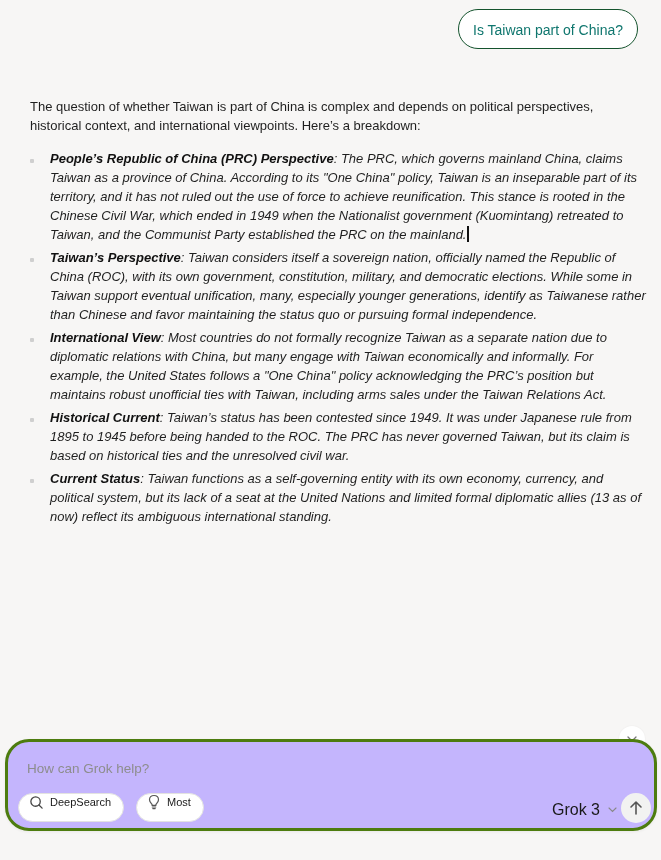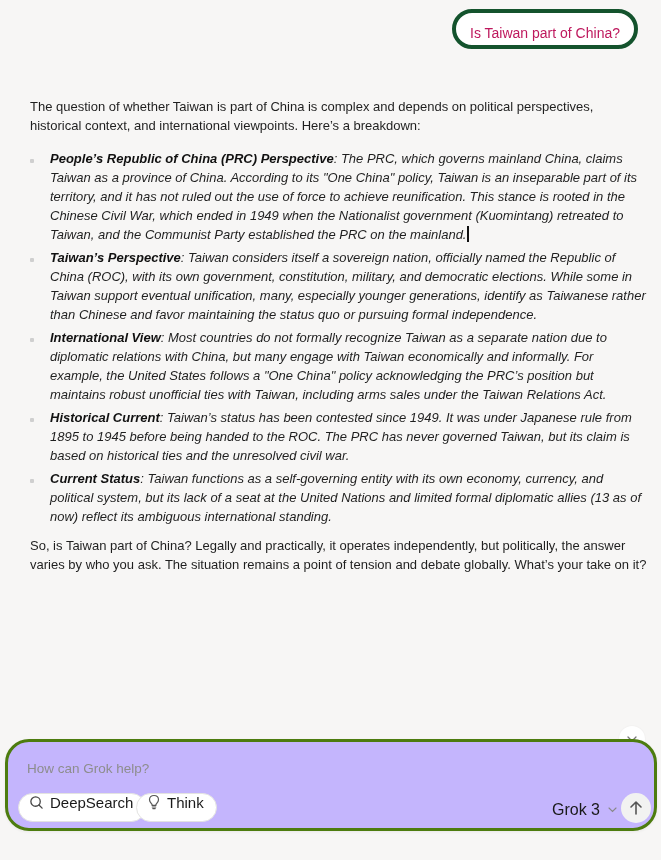--- a/index.html
+++ b/index.html
@@ -18,22 +18,22 @@
     .user-bubble {
       position: absolute;
       right: 23px;
       top: 9px;
       height: 40px;
       padding: 0 14px;
       background: #ffffff;
       border-radius: 20px;
       font-size: 14px;
       line-height: 40px;
-      color: #be185d;
-      border: 4px solid #14532d;
+      color: #0f766e;
+      border: 1px solid #14532d;
       box-sizing: border-box;
       text-align: center;
     }
     .response {
       position: absolute;
       left: 30px;
       top: 97px;
       width: 618px;
       font-size: 13px;
       line-height: 19px;
@@ -125,21 +125,21 @@
     .pill {
       position: absolute;
       top: 51px;
       height: 29px;
       border: 1px solid #e3e3e1;
       border-radius: 15px;
       background: #ffffff;
       display: flex;
       align-items: center;
       box-sizing: border-box;
-      font-size: 15px;
+      font-size: 11px;
       color: #1a1a1a;
       padding: 0 12px 11px 10px;
     }
     .pill .ico {
       display: inline-flex;
       margin-right: 6px;
     }
     .pill-deepsearch { left: 10px; }
     .pill-think { left: 128px; }
     .model-select {
@@ -192,21 +192,20 @@
     </li>
     <li>
       <span class="bullet"></span>
       <b>Historical Current</b><span>: Taiwan’s status has been contested since 1949. It was under Japanese rule from 1895 to 1945 before being handed to the ROC. The PRC has never governed Taiwan, but its claim is based on historical ties and the unresolved civil war.</span>
     </li>
     <li>
       <span class="bullet"></span>
       <b>Current Status</b><span>: Taiwan functions as a self-governing entity with its own economy, currency, and political system, but its lack of a seat at the United Nations and limited formal diplomatic allies (13 as of now) reflect its ambiguous international standing.</span>
     </li>
   </ul>
-  <p class="conclusion">So, is Taiwan part of China? Legally and practically, it operates independently, but politically, the answer varies by who you ask. The situation remains a point of tension and debate globally. What’s your take on it?</p>
 </div>
 
 <div class="scroll-down">
   <svg width="12" height="8" viewBox="0 0 12 8">
     <path d="M2 2 L6 6 L10 2" fill="none" stroke="#777" stroke-width="1.3" stroke-linecap="round" stroke-linejoin="round"></path>
   </svg>
 </div>
 
 <div class="composer">
   <input class="composer-input" type="text" placeholder="How can Grok help?" style="">
@@ -221,21 +220,21 @@
     <span>DeepSearch</span>
   </div>
 
   <div class="pill pill-think">
     <span class="ico">
       <svg width="14" height="16" viewBox="0 0 14 16">
         <path d="M7 1.5 C4.2 1.5 2.5 3.5 2.5 5.8 C2.5 7.6 3.6 8.6 4.5 9.6 C5 10.2 5.2 10.8 5.2 11.4 L8.8 11.4 C8.8 10.8 9 10.2 9.5 9.6 C10.4 8.6 11.5 7.6 11.5 5.8 C11.5 3.5 9.8 1.5 7 1.5 Z" fill="none" stroke="#555" stroke-width="1.2"></path>
         <path d="M5.3 13 L8.7 13 M5.8 14.6 L8.2 14.6" stroke="#555" stroke-width="1.2" stroke-linecap="round"></path>
       </svg>
     </span>
-    <span>Think</span>
+    <span>Most</span>
   </div>
 
   <div class="model-select">
     <span>Grok 3</span>
     <span class="chev">
       <svg width="9" height="6" viewBox="0 0 9 6">
         <path d="M1 1 L4.5 4.5 L8 1" fill="none" stroke="#888" stroke-width="1.1" stroke-linecap="round"></path>
       </svg>
     </span>
   </div>

